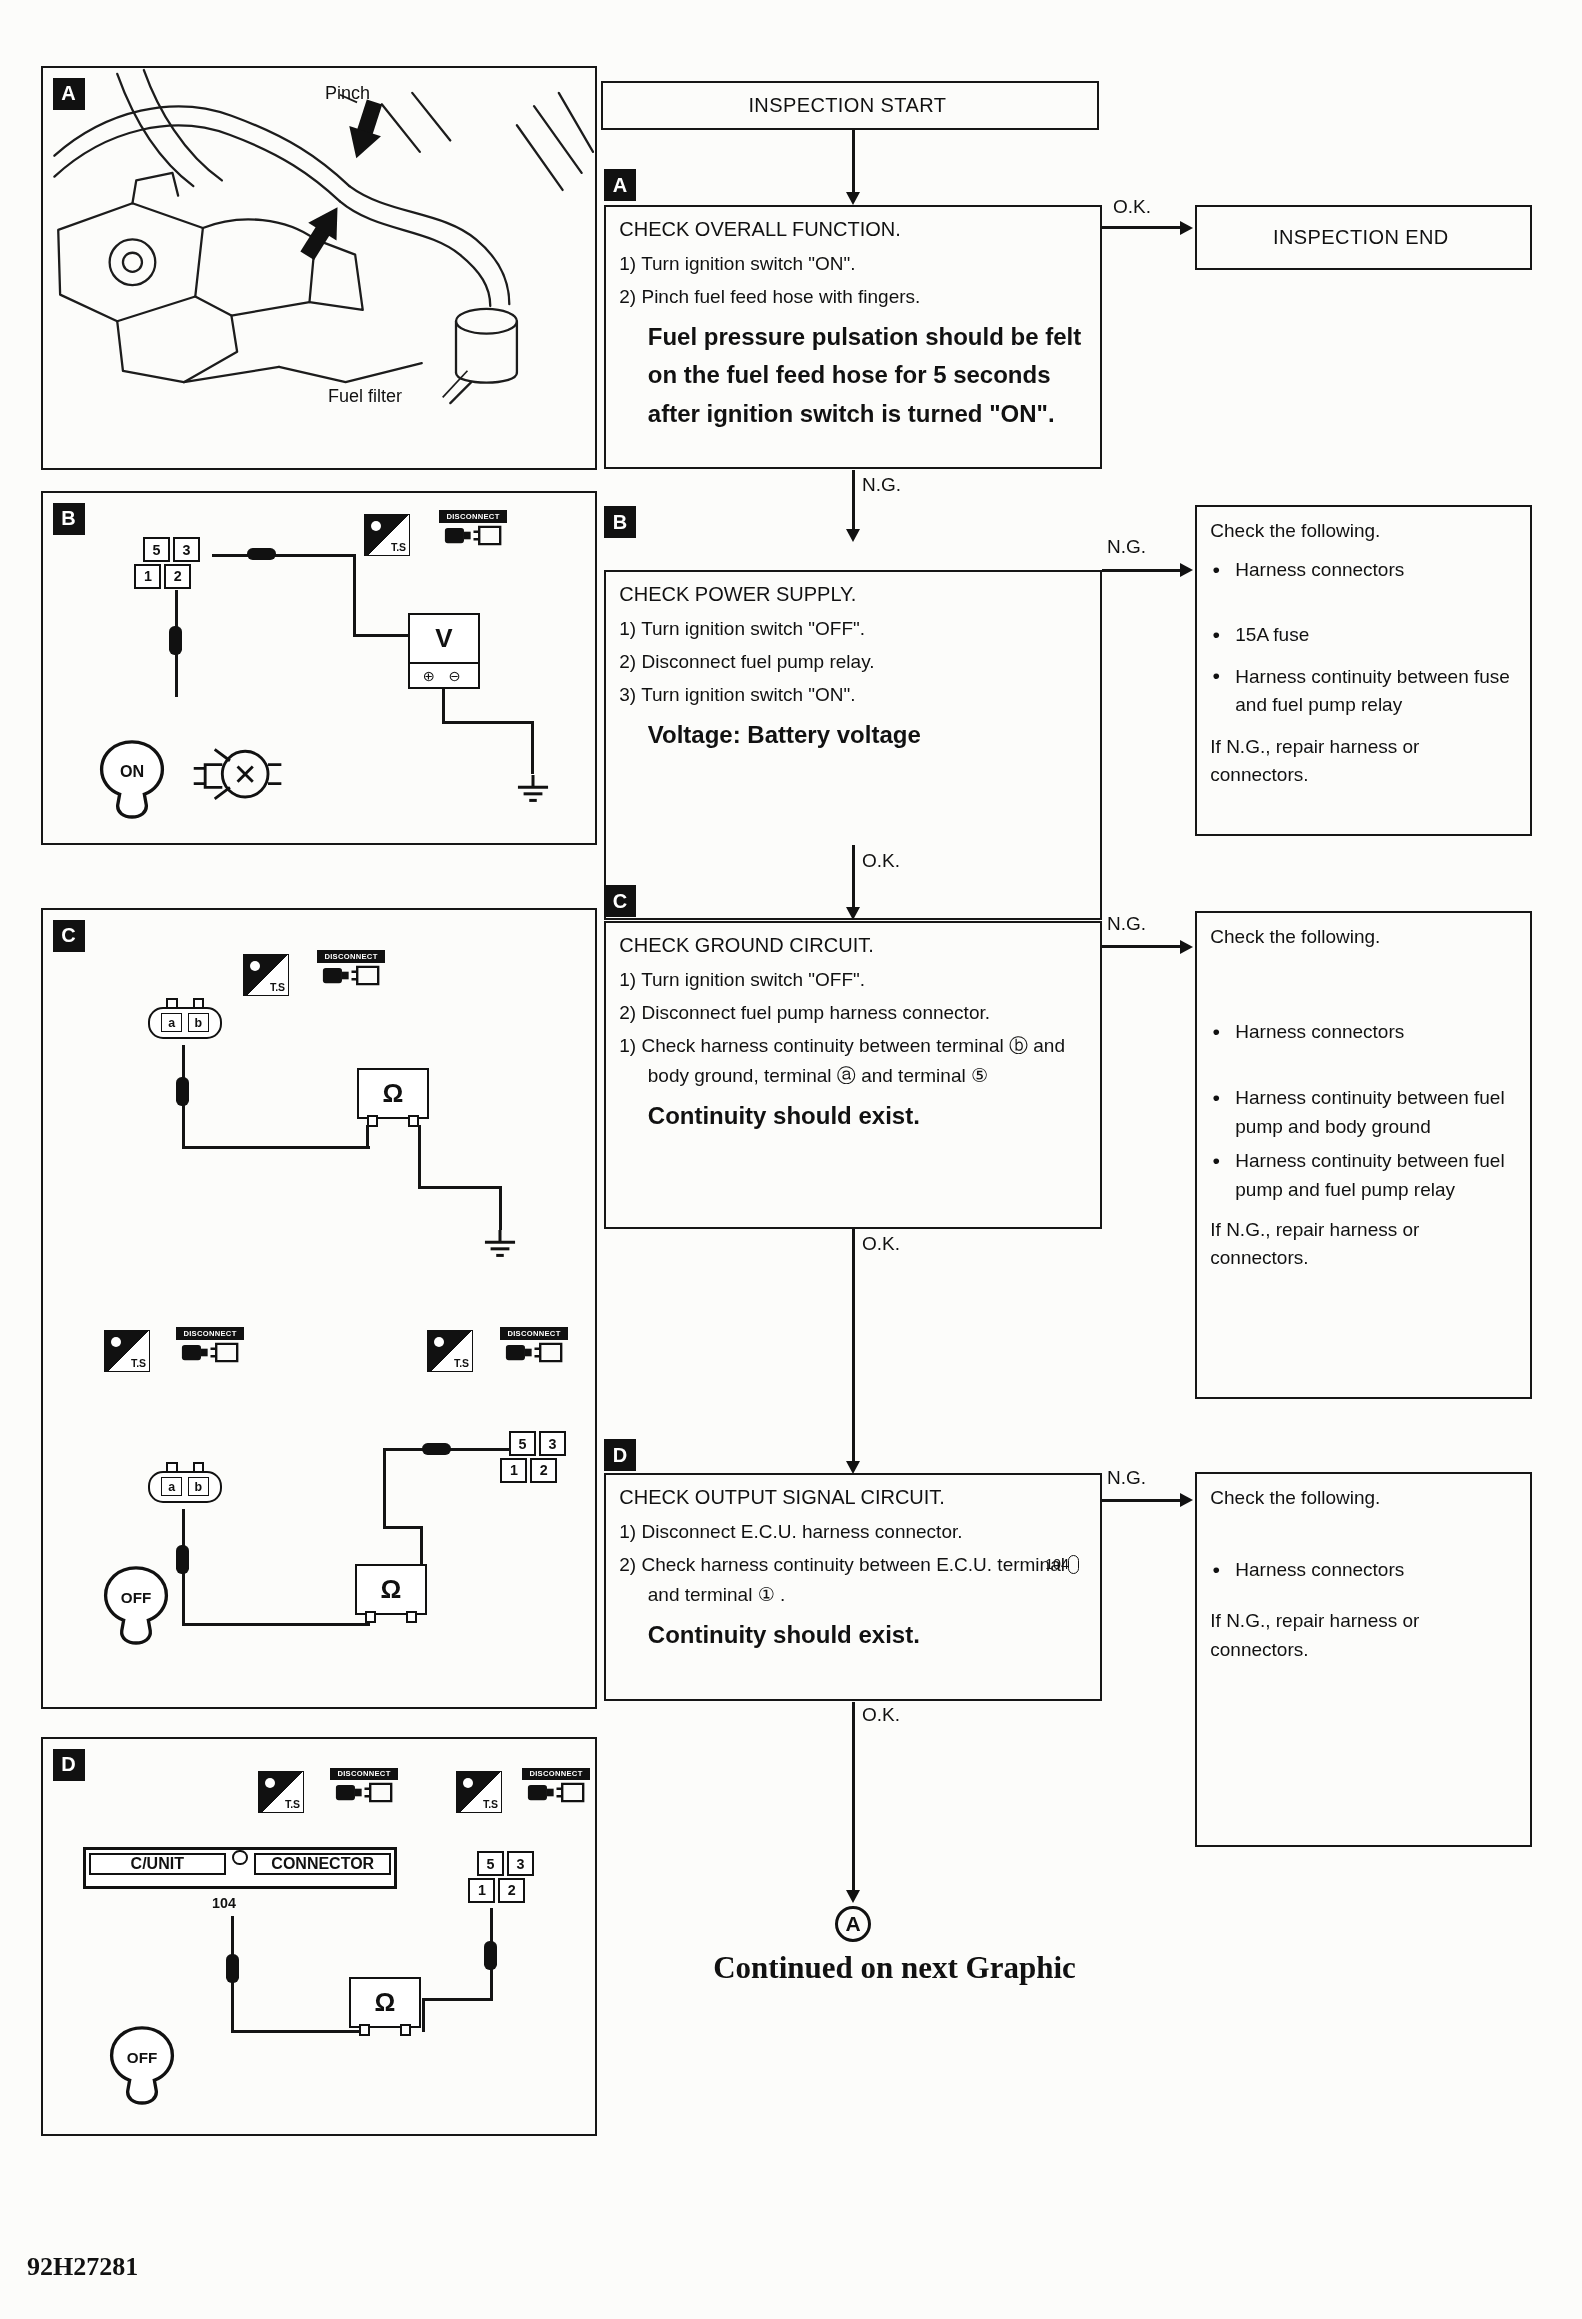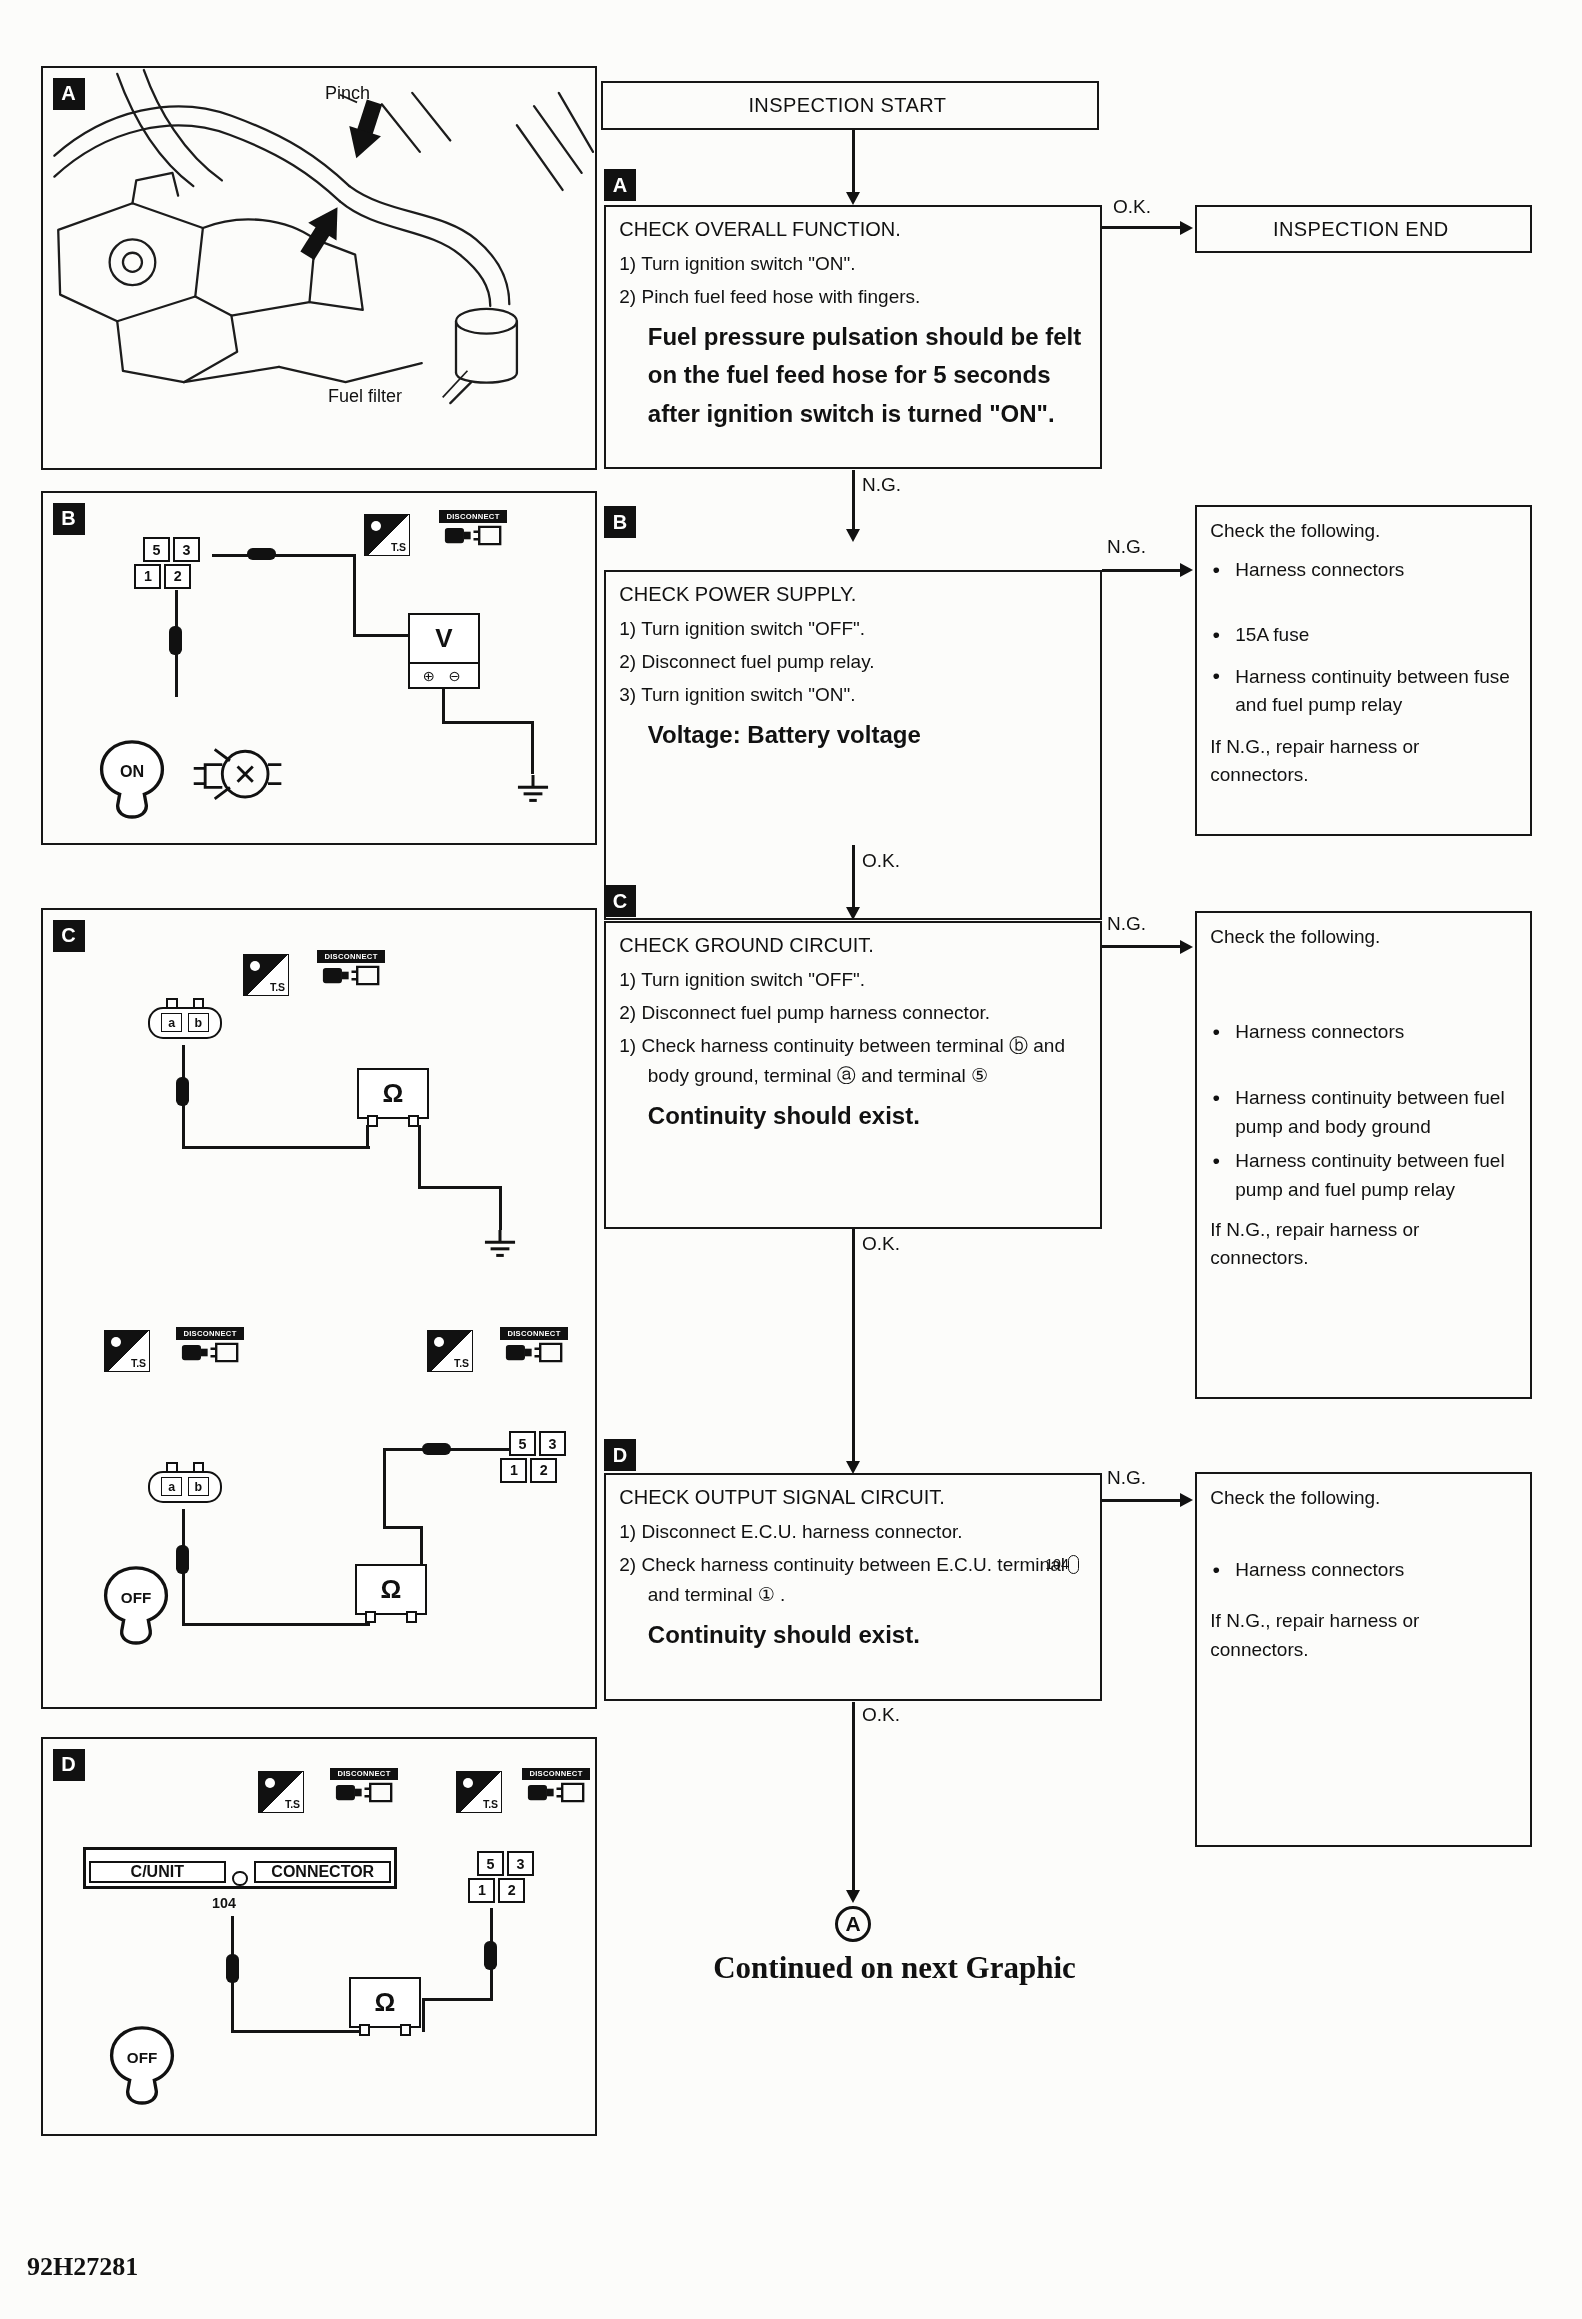--- a/index.html
+++ b/index.html
@@ -40,21 +40,21 @@
   .ts-icon::before{content:"";position:absolute;left:5.7px;top:5.7px;width:10.5px;height:10.5px;border-radius:50%;background:#fff;}
   .ts-label{position:absolute;right:2.9px;bottom:1.9px;font-size:10.5px;font-weight:bold;color:#111;}
   .disc-icon{position:absolute;width:68px;text-align:center;}
   .disc-banner{background:#111;color:#fff;font-size:7.6px;font-weight:bold;padding:1.9px 0;letter-spacing:0.3px;}
   .ab-conn{position:absolute;width:74px;}
   .ab-pins{display:flex;justify-content:center;gap:15px;}
   .ab-pin{width:11.4px;height:8.6px;border:2.4px solid #111;border-bottom:none;background:#fff;box-sizing:border-box;}
   .ab-body{border:2.9px solid #111;border-radius:15px;background:#fff;display:flex;justify-content:center;gap:5.7px;padding:4.8px 5.7px;}
   .ab-cell{width:21px;height:19px;border:1.9px solid #111;display:flex;align-items:center;justify-content:center;
            font-size:12.4px;font-weight:bold;box-sizing:border-box;}
-  .cunit{position:absolute;display:flex;border:3.3px solid #111;background:#fff;box-sizing:border-box;align-items:flex-end;}
+  .cunit{position:absolute;display:flex;border:3.3px solid #111;background:#fff;box-sizing:border-box;align-items:flex-start;}
   .cunit-cell{flex:1;border:2.4px solid #111;margin:2.9px;display:flex;align-items:center;justify-content:center;font-weight:bold;font-size:16px;}
   .cunit-mid{width:23px;display:flex;align-items:center;justify-content:center;}
   .cunit-dot{width:11.4px;height:11.4px;border:2.4px solid #111;border-radius:50%;}
   .pin-label{position:absolute;font-size:14.3px;font-weight:bold;}
   .badge{display:inline-block;border:1.9px solid #111;border-radius:11.4px;padding:0 4.8px;font-size:14.3px;line-height:17px;
          vertical-align:1.9px;margin:0 2.9px;font-weight:normal;}
   .circle-marker{position:absolute;width:36px;height:36px;border:3.3px solid #111;border-radius:50%;display:flex;
                  align-items:center;justify-content:center;font-size:21px;font-weight:bold;box-sizing:border-box;}
   .serif-note{position:absolute;font-family:"Liberation Serif","DejaVu Serif",serif;font-weight:bold;}
   .panel-anno{position:absolute;font-size:18px;}
@@ -78,21 +78,21 @@
   <div class="flowbox" style="left:604px;top:205px;width:498px;height:264px;">
     <div class="flow-title">CHECK OVERALL FUNCTION.</div>
     <div class="flow-item">1) Turn ignition switch "ON".</div>
     <div class="flow-item">2) Pinch fuel feed hose with fingers.</div>
     <div class="flow-result">Fuel pressure pulsation should be felt on the fuel feed hose for 5 seconds after ignition switch is turned "ON".</div>
   </div>
 
   <div class="edge-label" style="left:1113px;top:196px;">O.K.</div>
   <div class="wire" style="left:1102px;top:226px;width:82px;height:3.3px;"></div>
   <div class="ah-right" style="left:1180px;top:221px;"></div>
-  <div class="flowbox centerbox" style="left:1195px;top:205px;width:337px;height:48px;">
+  <div class="flowbox centerbox" style="left:1195px;top:205px;width:337px;height:65px;">
     <span>INSPECTION END</span>
   </div>
 
   <div class="edge-label" style="left:862px;top:474px;">N.G.</div>
   <div class="wire" style="left:852px;top:470px;width:3.3px;height:63px;"></div>
   <div class="ah-down" style="left:846px;top:529px;"></div>
 
   <div class="tag" style="left:604px;top:506px;">
       <span>B</span>
     </div>

